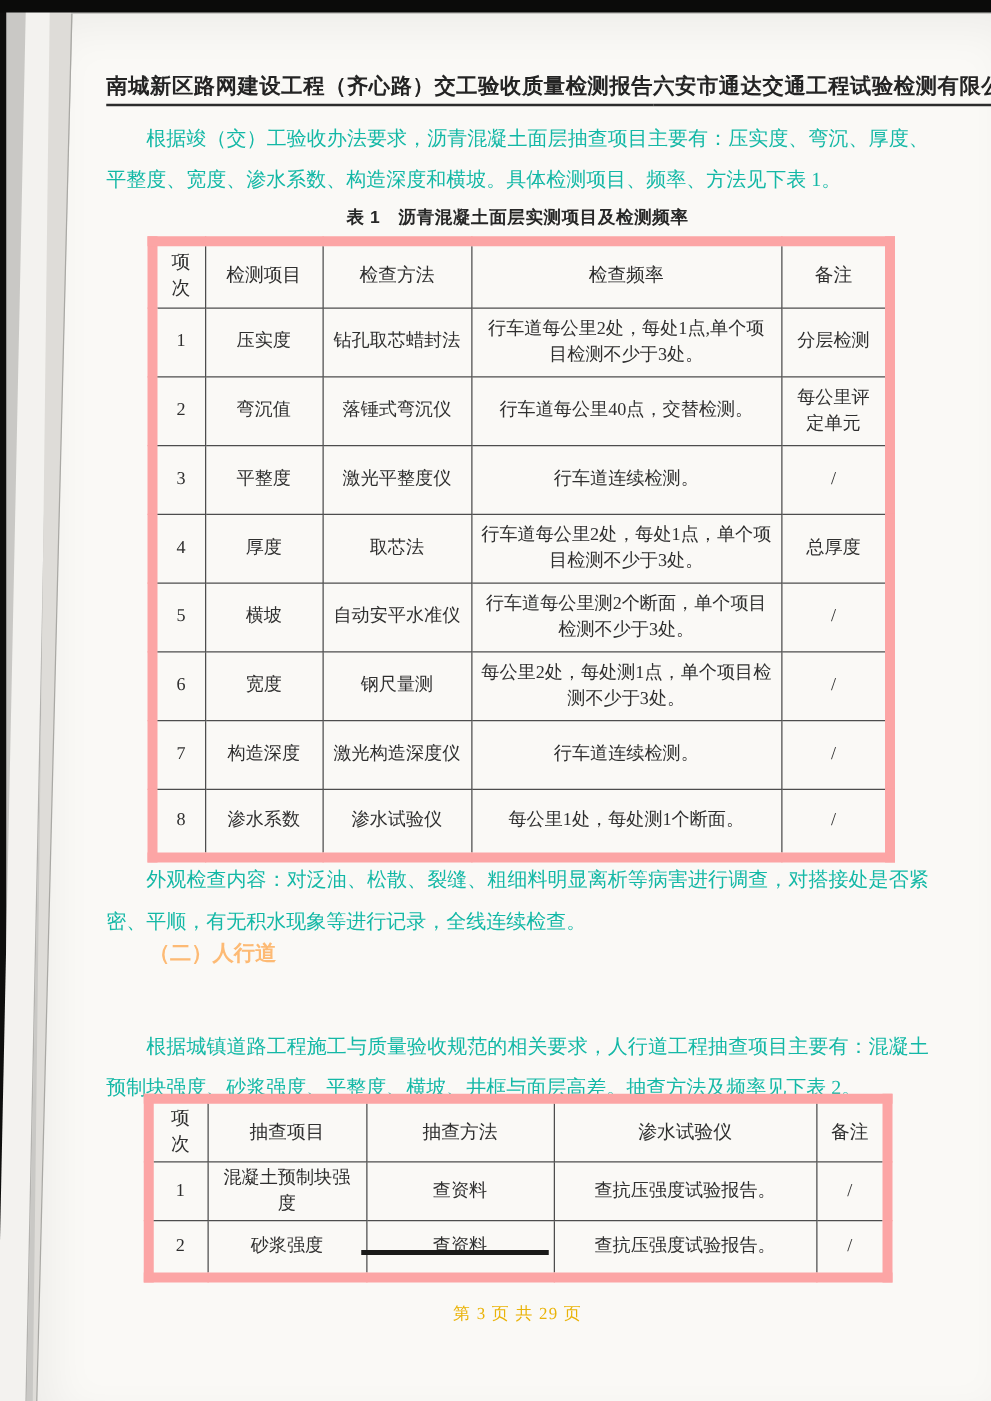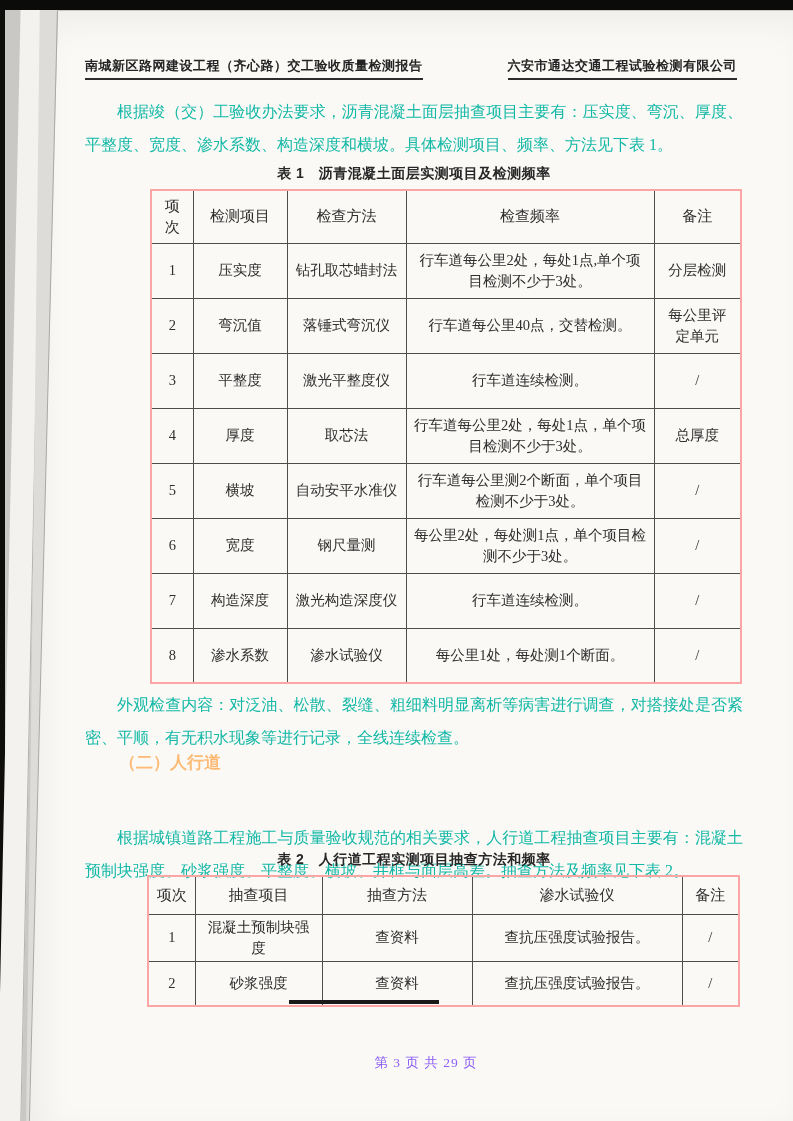--- a/index.html
+++ b/index.html
@@ -15,21 +15,21 @@
         clip-path:polygon(29px 0,100% 0,100% 100%,0 100%);
         box-shadow:inset 14px 12px 34px rgba(0,0,0,0.05);}
   .edge-line{position:absolute;left:57px;top:11px;width:1px;height:1112px;background:#a9a8a4;
         transform-origin:top left;transform:rotate(1.45deg);}
   .topbar{position:absolute;left:0;top:0;width:793px;height:10px;background:#0b0b0a;}
 
   
   .header-row{position:absolute;left:85px;top:57px;width:652px;display:flex;
         justify-content:space-between;align-items:flex-start;}
   .header-row .ht{font-family:"Liberation Sans","DejaVu Sans",sans-serif;font-weight:bold;
-        font-size:13px;color:#242424;border-bottom:2px solid #2c2c2c;padding-bottom:3px;
+        font-size:17px;color:#242424;border-bottom:2px solid #2c2c2c;padding-bottom:3px;
         letter-spacing:.5px;white-space:nowrap;}
 
   
   .para{position:absolute;left:85px;width:658px;font-size:16px;line-height:33px;color:#14b8a6;
         text-align:justify;text-indent:2em;margin:0;}
   .p1{top:95px;}
   .p2{top:688px;}
   .p3{top:785px;margin-top:36px;}
   .sec-head{position:absolute;left:85px;top:751px;width:658px;margin:0;text-indent:2em;
         font-family:"Liberation Sans","DejaVu Sans",sans-serif;font-weight:bold;
@@ -39,36 +39,36 @@
   .tbl-title{position:absolute;left:85px;width:658px;text-align:center;margin:0;
         font-family:"Liberation Sans","DejaVu Sans",sans-serif;font-weight:bold;
         font-size:14px;color:#272727;letter-spacing:.5px;}
   .tt1{top:165px;}
   .tt2{top:851px;}
 
   
   .tbl-wrap{position:absolute;}
   .w1{left:118px;top:189px;}
   .w2{left:115px;top:875px;}
-  table{border-collapse:collapse;table-layout:fixed;border:2px solid #fca5a5;margin-left:32px;}
+  table{border-collapse:collapse;table-layout:fixed;border:8px solid #fca5a5;}
   .t1{width:590px;height:495px;}
   .t2{width:591px;height:128px;}
   th,td{border:1px solid #4d4d4d;text-align:center;vertical-align:middle;padding:2px 7px;
         font-weight:normal;color:#2f2f2f;font-size:14.5px;line-height:21px;
         font-family:"Liberation Serif","DejaVu Serif",serif;overflow:hidden;}
   th{font-size:15px;}
   .t1 thead tr{height:53px;}
   .t1 tbody tr{height:55px;}
   .t2 thead tr{height:38px;}
   .t2 tbody tr{height:45px;}
   .thick-seg{position:absolute;left:174px;top:125px;width:150px;height:4px;background:#1a1a19;}
 
   
-  .footer{position:absolute;left:85px;top:1042px;width:658px;text-align:center;margin:12px;
-        font-size:13.5px;color:#8b5cf6;letter-spacing:1px;}
+  .footer{position:absolute;left:85px;top:1042px;width:658px;text-align:center;margin:0;
+        font-size:13.5px;color:#eab308;letter-spacing:1px;}
 </style>
 </head>
 <body>
 
 <div class="scan">
   <div class="underlay"></div>
   <div class="page-streak-1"></div>
   <div class="page-streak-2"></div>
   <div class="page"></div>
   <div class="edge-line"></div>
@@ -161,21 +161,20 @@
       </tbody>
     </table>
   </div>
 
   <p class="para p2">外观检查内容：对泛油、松散、裂缝、粗细料明显离析等病害进行调查，对搭接处是否紧密、平顺，有无积水现象等进行记录，全线连续检查。</p>
 
   <p class="sec-head">（二）人行道</p>
 
   <p class="para p3">根据城镇道路工程施工与质量验收规范的相关要求，人行道工程抽查项目主要有：混凝土预制块强度、砂浆强度、平整度、横坡、井框与面层高差。抽查方法及频率见下表 2。</p>
 
-  <p class="tbl-title tt2">表 2　人行道工程实测项目抽查方法和频率</p>
 
   <div class="tbl-wrap w2">
     <table class="t2">
       <colgroup>
           <col style="width:47px">
           <col style="width:127px">
           <col style="width:150px">
           <col style="width:210px">
           <col style="width:57px">
         </colgroup>

